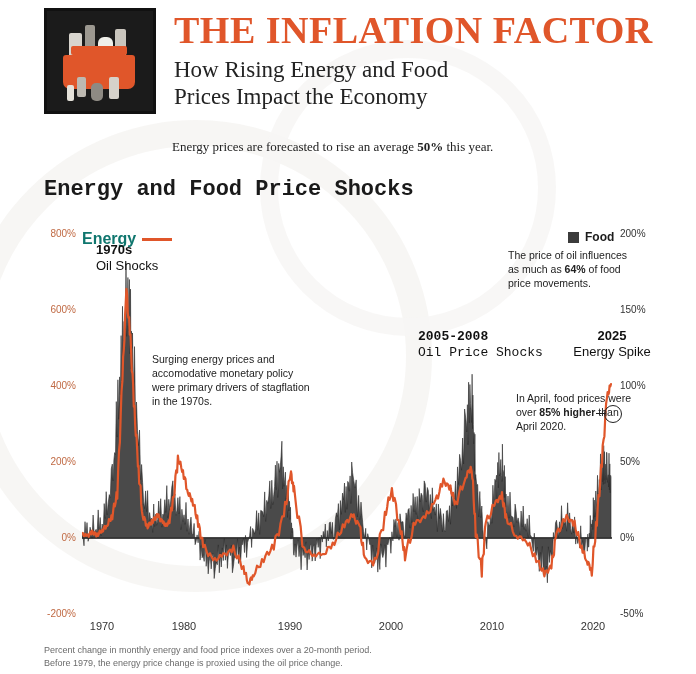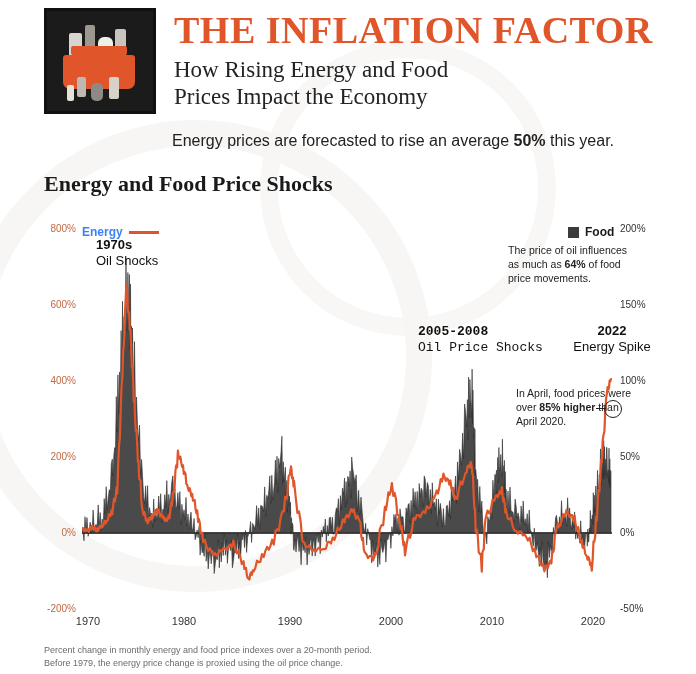--- a/index.html
+++ b/index.html
@@ -46,44 +46,44 @@
   .main-title{
     font-family:"Liberation Serif", serif;
     font-weight:bold;font-size:38px;line-height:40px;letter-spacing:.5px;
     color:#e0562a;margin:0;
   }
   .sub-title{
     font-family:"Liberation Serif", serif;
     font-size:23px;line-height:27px;color:#232323;margin:6px 0 0 0;font-weight:normal;
   }
 
-  .lede{margin:18px 0 0 172px;font-size:16px;line-height:17px;color:#222;}
+  .lede{margin:24px 0 0 172px;font-size:13px;line-height:17px;color:#222;font-family:Liberation Serif, serif;}
   .lede b{font-weight:bold;}
   .lede .l2{font-weight:bold;}
 
   .section-title{
-    font-family:Liberation Serif, serif;
+    font-family:Liberation Mono, monospace;
     font-weight:bold;font-size:22px;color:#1a1a1a;margin:22px 0 0 44px;
   }
 
   
   .chart-area{position:relative;margin:14px 0 0 0;height:430px;}
   .plot{
     position:absolute;left:82px;top:18px;width:530px;height:380px;
   }
   .axis-left{position:absolute;left:36px;top:18px;width:44px;height:380px;}
   .axis-right{position:absolute;left:616px;top:18px;width:52px;height:380px;}
   .ytick{position:absolute;font-size:10px;color:#c06a44;white-space:nowrap;}
   .axis-left .ytick{right:4px;text-align:right;}
   .axis-right .ytick{left:4px;color:#333;}
   .xaxis{position:absolute;left:82px;top:404px;width:530px;height:16px;}
   .xtick{position:absolute;font-size:11px;color:#333;transform:translateX(-50%);}
 
   .legend-energy{
-    position:absolute;left:82px;top:14px;font-size:12px;font-weight:bold;color:#3b82f6;
+    position:absolute;left:82px;top:14px;font-size:16px;font-weight:bold;color:#0f766e;
   }
   .legend-energy .dash{
     display:inline-block;width:30px;height:3px;background:#e0562a;vertical-align:middle;
     margin-left:6px;
   }
   .legend-food{
     position:absolute;left:568px;top:14px;font-size:12px;font-weight:bold;color:#1c1c1c;
   }
   .legend-food .sq{
     display:inline-block;width:11px;height:11px;background:#3b3b3b;vertical-align:middle;
@@ -168,41 +168,42 @@
 
     <div class="plot">
       <svg id="chart-svg" width="530" height="380" viewBox="0 0 530 380">
         <line x1="0" y1="304" x2="530" y2="304" stroke="#1c1c1c" stroke-width="1.4"></line>
         <path id="food-area" fill="#3b3b3b" fill-opacity="0.92" stroke="#2a2a2a" stroke-width="0.6" d="M 0.0 304.0 L 0.0 301.0 L 1.0 302.0 L 2.0 311.8 L 3.0 287.7 L 4.0 302.7 L 5.0 288.6 L 6.1 307.3 L 7.1 302.8 L 8.1 293.2 L 9.1 298.6 L 10.1 304.1 L 11.1 281.0 L 12.1 298.1 L 13.1 297.5 L 14.1 295.3 L 15.1 299.9 L 16.2 275.9 L 17.2 297.9 L 18.2 283.5 L 19.2 301.9 L 20.2 290.0 L 21.2 298.4 L 22.2 269.6 L 23.2 284.5 L 24.2 257.7 L 25.2 280.8 L 26.2 269.2 L 27.3 260.6 L 28.3 263.6 L 29.3 234.7 L 30.3 230.1 L 31.1 246.9 L 31.9 225.7 L 32.7 218.6 L 33.5 220.7 L 34.3 167.6 L 35.1 203.1 L 35.9 145.8 L 36.7 185.3 L 37.6 142.9 L 38.4 160.7 L 39.1 101.6 L 39.8 150.2 L 40.5 72.3 L 41.2 130.4 L 41.9 87.5 L 42.6 87.0 L 43.3 96.0 L 44.0 29.3 L 44.7 102.4 L 45.4 80.9 L 45.9 43.5 L 46.4 71.1 L 46.9 96.7 L 47.4 45.5 L 48.0 119.9 L 48.5 55.1 L 49.0 135.1 L 49.5 97.2 L 50.0 114.5 L 50.5 99.0 L 51.5 164.1 L 52.5 112.6 L 53.5 184.4 L 54.5 168.0 L 55.5 196.9 L 56.5 211.5 L 57.5 196.0 L 58.6 245.8 L 59.6 230.5 L 60.6 248.5 L 61.6 267.9 L 62.6 274.5 L 63.6 256.9 L 64.6 277.6 L 65.6 256.6 L 66.6 290.9 L 67.6 278.6 L 68.6 286.2 L 69.7 284.1 L 70.7 298.4 L 71.7 270.0 L 72.7 292.5 L 73.7 280.1 L 74.7 291.3 L 75.7 285.5 L 76.7 267.0 L 77.7 284.4 L 78.7 264.7 L 79.8 293.1 L 80.8 280.2 L 81.8 281.2 L 82.8 265.7 L 83.8 278.4 L 84.8 251.6 L 85.8 283.7 L 86.8 265.3 L 87.8 276.2 L 88.8 266.0 L 89.8 253.1 L 90.9 246.8 L 91.9 275.8 L 92.9 259.9 L 93.9 281.4 L 94.9 276.6 L 95.9 263.7 L 96.9 279.9 L 97.9 262.6 L 98.9 295.5 L 99.9 275.3 L 101.0 287.4 L 102.0 280.8 L 103.0 290.3 L 104.0 268.4 L 105.0 297.2 L 106.0 285.0 L 107.0 300.3 L 108.0 290.3 L 109.0 283.1 L 110.0 299.5 L 111.0 300.5 L 112.1 289.4 L 113.1 310.7 L 114.1 307.6 L 115.1 300.9 L 116.1 308.8 L 117.1 297.3 L 118.1 326.1 L 119.1 311.6 L 120.1 323.8 L 121.1 320.8 L 122.2 327.4 L 123.2 305.4 L 124.2 332.3 L 125.2 318.2 L 126.2 339.9 L 127.2 327.1 L 128.2 321.3 L 129.2 334.9 L 130.2 322.3 L 131.2 319.1 L 132.2 344.5 L 133.3 334.4 L 134.3 328.1 L 135.3 330.8 L 136.3 310.9 L 137.3 338.8 L 138.3 318.9 L 139.3 333.0 L 140.3 313.9 L 141.3 326.6 L 142.3 304.5 L 143.4 326.2 L 144.4 310.9 L 145.4 334.4 L 146.4 320.1 L 147.4 316.0 L 148.4 321.6 L 149.4 311.2 L 150.4 338.8 L 151.4 332.2 L 152.4 323.4 L 153.4 323.4 L 154.5 322.3 L 155.5 304.7 L 156.5 329.5 L 157.5 313.1 L 158.5 331.2 L 159.5 311.1 L 160.5 310.6 L 161.5 304.0 L 162.5 318.6 L 163.5 301.4 L 164.6 323.5 L 165.6 308.5 L 166.6 304.9 L 167.6 301.9 L 168.6 292.5 L 169.6 313.5 L 170.6 294.4 L 171.6 296.6 L 172.6 300.1 L 173.6 294.5 L 174.6 276.6 L 175.7 296.3 L 176.7 278.9 L 177.7 300.4 L 178.7 276.4 L 179.7 276.9 L 180.7 277.8 L 181.7 282.6 L 182.7 257.9 L 183.7 287.4 L 184.7 266.4 L 185.8 269.5 L 186.8 262.0 L 187.8 246.9 L 188.8 274.5 L 189.8 246.2 L 190.8 270.6 L 191.8 260.5 L 192.6 252.7 L 193.4 231.1 L 194.2 255.7 L 195.0 227.2 L 195.8 263.5 L 196.7 229.4 L 197.5 238.2 L 198.3 232.1 L 199.1 222.1 L 199.9 207.2 L 200.6 254.9 L 201.3 232.8 L 202.0 252.3 L 202.7 245.7 L 203.4 238.1 L 204.1 269.5 L 204.8 251.4 L 205.5 283.4 L 206.2 256.8 L 207.0 276.9 L 207.5 267.3 L 208.0 285.4 L 208.5 273.2 L 209.0 305.2 L 209.5 288.8 L 210.0 298.6 L 210.5 294.1 L 211.0 297.7 L 211.5 319.5 L 212.0 321.3 L 213.0 309.9 L 214.0 323.1 L 215.0 312.1 L 216.0 305.7 L 217.0 322.6 L 218.1 311.6 L 219.1 335.8 L 220.1 310.6 L 221.1 321.5 L 222.1 316.2 L 223.1 323.7 L 224.1 307.8 L 225.1 336.0 L 226.1 315.7 L 227.1 325.5 L 228.2 311.3 L 229.2 310.5 L 230.2 327.1 L 231.2 312.8 L 232.2 310.8 L 233.2 327.0 L 234.2 311.6 L 235.2 304.4 L 236.2 313.4 L 237.2 303.5 L 238.2 324.7 L 239.3 301.1 L 240.3 308.1 L 241.3 297.4 L 242.3 303.8 L 243.3 290.0 L 244.3 312.9 L 245.3 296.5 L 246.3 306.9 L 247.3 288.9 L 248.3 287.9 L 249.4 299.4 L 250.4 288.3 L 251.4 305.4 L 252.4 302.9 L 253.4 284.7 L 254.4 278.8 L 255.4 282.6 L 256.4 269.6 L 257.4 295.8 L 258.4 266.6 L 259.4 280.3 L 260.5 259.1 L 261.5 265.8 L 262.5 249.0 L 263.3 278.4 L 264.1 252.5 L 264.9 275.3 L 265.7 247.4 L 266.5 248.7 L 267.3 257.2 L 268.1 241.9 L 268.9 269.6 L 269.7 228.0 L 270.6 238.8 L 271.8 246.9 L 273.0 253.8 L 274.2 245.9 L 275.4 283.0 L 276.6 261.4 L 277.8 285.7 L 279.0 268.1 L 280.2 283.2 L 281.5 297.5 L 282.7 304.0 L 283.7 294.3 L 284.7 316.0 L 285.7 299.7 L 286.7 304.3 L 287.7 310.5 L 288.7 310.5 L 289.7 333.9 L 290.7 311.0 L 291.8 329.6 L 292.8 328.9 L 293.8 323.0 L 294.8 313.9 L 295.8 338.1 L 296.8 317.9 L 297.8 335.5 L 298.8 309.9 L 299.8 319.2 L 300.8 323.5 L 301.8 319.2 L 302.9 310.8 L 303.9 333.1 L 304.9 309.1 L 305.9 310.8 L 306.9 306.0 L 307.9 303.3 L 308.9 319.3 L 309.9 297.8 L 310.9 306.9 L 311.9 285.5 L 313.0 292.4 L 314.0 284.9 L 315.0 303.6 L 316.0 288.6 L 317.0 306.2 L 318.0 279.8 L 319.0 288.5 L 320.0 287.8 L 321.0 287.7 L 322.0 301.1 L 323.0 303.0 L 324.1 278.9 L 325.1 285.7 L 326.1 275.8 L 327.1 274.4 L 328.1 294.1 L 329.1 271.4 L 330.1 288.9 L 331.1 259.4 L 332.1 277.8 L 333.1 262.8 L 334.2 280.4 L 335.2 262.4 L 336.2 288.1 L 337.2 254.5 L 338.2 267.8 L 339.2 259.2 L 340.2 261.6 L 341.2 277.8 L 342.2 246.9 L 343.2 250.1 L 344.2 268.1 L 345.3 253.5 L 346.3 256.5 L 347.3 278.4 L 348.3 260.5 L 349.3 284.6 L 350.3 253.8 L 351.3 276.3 L 352.3 273.1 L 353.3 281.1 L 354.3 269.8 L 355.4 297.7 L 356.4 270.1 L 357.4 284.5 L 358.4 274.4 L 359.4 283.2 L 360.4 297.8 L 361.4 279.6 L 362.4 295.5 L 363.4 297.9 L 364.4 277.0 L 365.4 276.3 L 366.5 287.5 L 367.5 271.7 L 368.5 290.2 L 369.5 253.9 L 370.5 272.0 L 371.5 258.1 L 372.5 265.6 L 373.5 247.0 L 374.5 274.4 L 375.5 232.9 L 376.6 250.5 L 377.6 220.3 L 378.6 226.7 L 379.6 236.2 L 380.6 204.0 L 381.6 230.0 L 382.6 175.0 L 383.6 183.1 L 384.2 188.3 L 384.8 198.0 L 385.4 170.7 L 386.0 210.8 L 386.6 148.2 L 387.3 188.8 L 387.9 150.5 L 388.5 169.7 L 389.1 175.4 L 389.7 188.5 L 390.1 140.2 L 390.5 194.7 L 390.9 161.1 L 391.3 190.6 L 391.7 209.9 L 392.1 198.5 L 392.5 237.3 L 392.9 200.2 L 393.3 246.2 L 393.7 240.5 L 394.7 251.1 L 395.7 250.5 L 396.7 283.0 L 397.8 257.5 L 398.8 283.7 L 399.8 272.0 L 400.8 295.4 L 401.8 306.0 L 402.8 302.1 L 403.8 307.3 L 404.8 314.9 L 405.8 287.6 L 406.8 291.6 L 407.8 290.7 L 408.9 280.4 L 409.9 289.3 L 410.9 251.2 L 411.9 271.1 L 412.9 245.3 L 413.9 247.7 L 414.5 241.2 L 415.1 266.1 L 415.7 228.4 L 416.3 253.8 L 416.9 218.5 L 417.5 241.9 L 418.1 239.1 L 418.8 225.5 L 419.4 241.6 L 420.0 247.4 L 420.4 210.1 L 420.8 235.5 L 421.2 236.8 L 421.6 239.1 L 422.0 263.5 L 422.4 231.4 L 422.8 263.5 L 423.2 242.6 L 423.6 273.0 L 424.0 260.0 L 425.0 284.2 L 426.0 262.0 L 427.0 284.2 L 428.0 258.1 L 429.0 281.4 L 430.1 282.5 L 431.1 283.6 L 432.1 292.9 L 433.1 270.1 L 434.1 277.2 L 435.1 288.7 L 436.1 283.9 L 437.1 288.7 L 438.1 300.9 L 439.1 277.0 L 440.2 292.9 L 441.2 272.0 L 442.2 295.5 L 443.2 289.8 L 444.2 297.2 L 445.2 284.7 L 446.2 303.4 L 447.2 281.0 L 448.2 301.0 L 449.2 302.3 L 450.2 310.1 L 451.3 317.4 L 452.3 299.2 L 453.3 321.0 L 454.3 321.3 L 455.3 313.2 L 456.3 323.4 L 457.3 337.4 L 458.3 318.4 L 459.3 336.5 L 460.3 312.4 L 461.4 341.2 L 462.4 334.8 L 463.4 338.7 L 464.4 332.1 L 465.4 348.8 L 466.4 312.8 L 467.4 328.5 L 468.4 316.5 L 469.4 322.1 L 470.4 321.9 L 471.4 298.5 L 472.5 307.5 L 473.5 289.0 L 474.5 286.3 L 475.5 295.0 L 476.5 303.4 L 477.5 287.8 L 478.5 298.6 L 479.5 271.7 L 480.5 294.4 L 481.5 284.6 L 482.6 290.5 L 483.6 287.0 L 484.6 297.2 L 485.6 268.8 L 486.6 288.9 L 487.6 278.9 L 488.6 294.8 L 489.6 300.2 L 490.6 285.4 L 491.6 299.0 L 492.6 282.9 L 493.7 310.1 L 494.7 300.3 L 495.7 309.5 L 496.7 303.5 L 497.7 313.9 L 498.7 291.8 L 499.7 313.2 L 500.7 306.6 L 501.7 319.8 L 502.7 317.4 L 503.8 303.5 L 504.8 305.1 L 505.3 317.2 L 505.8 300.1 L 506.3 313.1 L 506.8 312.9 L 507.3 299.0 L 507.8 303.6 L 508.3 281.5 L 508.8 304.5 L 509.3 289.9 L 509.8 292.9 L 510.3 285.9 L 510.8 295.5 L 511.3 263.7 L 511.8 284.5 L 512.3 266.1 L 512.8 283.0 L 513.3 274.6 L 513.8 257.0 L 514.4 270.2 L 514.9 271.4 L 515.5 241.3 L 516.1 262.3 L 516.7 258.6 L 517.3 245.6 L 517.9 257.0 L 518.5 219.9 L 519.1 256.0 L 519.7 227.3 L 520.3 247.9 L 520.9 229.0 L 521.3 250.4 L 521.7 211.6 L 522.1 246.4 L 522.5 217.6 L 522.9 249.6 L 523.3 240.5 L 523.7 230.1 L 524.1 245.7 L 524.5 218.3 L 525.0 218.8 L 525.4 248.4 L 525.8 243.3 L 526.2 240.8 L 526.6 253.0 L 527.0 219.2 L 527.4 256.0 L 527.8 229.9 L 528.2 258.8 L 528.6 241.3 L 529.0 243.2 L 529.0 304.0 Z"></path>
         <polyline id="energy-line" fill="none" stroke="#e0562a" stroke-width="2.2" stroke-linejoin="round" stroke-linecap="round" points="0.0,300.2 0.8,298.9 1.7,301.9 2.5,302.1 3.4,299.8 4.2,301.9 5.0,300.8 5.9,300.5 6.7,302.8 7.6,299.9 8.4,297.8 9.3,300.4 10.1,296.5 10.9,299.2 11.8,300.7 12.6,298.2 13.5,299.4 14.3,302.4 15.1,299.3 16.0,301.9 16.8,300.0 17.7,296.6 18.5,298.7 19.3,298.7 20.2,295.9 21.0,297.6 21.9,293.5 22.7,292.0 23.6,294.6 24.4,291.9 25.2,292.0 26.1,290.9 26.9,285.1 27.8,285.8 28.6,286.9 29.4,281.3 30.3,285.3 31.1,277.3 32.0,269.6 32.8,272.5 33.7,268.3 34.5,258.1 35.3,264.6 36.2,234.7 37.0,217.2 37.9,208.2 38.7,181.2 39.5,157.4 40.4,147.2 41.1,123.0 41.7,116.9 42.4,106.4 43.1,80.8 43.7,69.3 44.4,54.9 45.1,59.8 45.8,79.1 46.4,83.5 47.1,83.1 47.8,100.8 48.5,100.5 49.1,117.2 49.8,137.2 50.5,139.4 51.1,149.8 51.8,172.7 52.5,171.9 53.2,191.6 53.8,202.0 54.5,200.7 55.2,216.3 55.9,232.7 56.5,231.6 57.2,249.8 57.9,250.5 58.6,252.0 59.2,270.4 59.9,277.2 60.6,281.5 61.4,285.7 62.3,283.0 63.1,285.6 63.9,291.7 64.8,290.2 65.6,294.3 66.5,292.5 67.3,288.5 68.1,290.3 69.0,290.6 69.8,286.1 70.7,289.1 71.5,285.2 72.3,283.3 73.2,285.9 74.0,283.6 74.9,280.0 75.7,283.0 76.6,280.3 77.4,283.3 78.2,287.4 79.1,285.1 79.9,285.9 80.8,289.0 81.6,287.5 82.4,291.1 83.3,291.9 84.1,289.5 85.0,291.9 85.8,290.1 86.7,286.4 87.5,289.1 88.3,281.0 89.2,273.5 90.0,276.4 90.9,263.1 91.7,263.1 92.5,260.7 93.4,242.1 94.2,236.4 95.1,238.6 95.9,221.5 96.7,228.8 97.6,229.8 98.4,227.7 99.3,233.9 100.1,237.8 101.0,236.3 101.8,245.0 102.6,243.1 103.5,244.8 104.3,254.9 105.2,255.8 106.0,259.5 106.8,261.9 107.7,259.2 108.5,262.7 109.4,267.4 110.2,265.0 111.0,271.6 111.9,271.7 112.7,271.0 113.6,280.6 114.4,284.3 115.3,281.5 116.1,292.8 116.9,290.0 117.8,294.1 118.6,304.3 119.5,303.7 120.3,303.9 121.1,313.2 122.8,310.8 124.5,317.2 126.2,322.2 127.9,319.3 129.6,322.9 131.2,326.3 132.9,324.0 134.6,326.6 136.3,324.7 138.0,320.8 139.7,322.7 141.3,319.3 143.0,319.5 144.7,321.4 146.4,317.4 148.1,315.6 149.7,318.2 151.4,311.6 153.1,320.2 154.8,324.4 156.5,321.5 158.2,327.6 159.8,335.0 161.5,332.2 162.4,340.0 163.2,339.7 164.0,338.8 164.9,346.4 165.7,349.1 166.6,349.6 167.4,350.5 168.3,344.8 169.1,343.4 169.9,345.9 170.8,341.4 171.6,342.4 173.3,339.1 175.0,331.7 176.7,333.1 178.3,332.9 180.0,325.0 181.7,328.0 183.4,321.9 185.1,317.8 186.8,320.7 188.4,317.1 190.1,310.7 191.8,315.7 193.5,302.2 195.2,300.1 196.9,301.6 198.5,289.4 200.2,282.4 201.9,282.4 203.1,267.8 204.3,270.2 205.4,264.9 206.6,247.4 207.8,245.6 209.0,237.4 209.5,240.1 210.0,249.3 210.5,249.0 211.0,248.4 211.5,257.4 212.0,251.9 213.7,268.1 215.4,283.8 217.0,282.5 218.7,292.8 220.4,312.6 222.1,313.4 223.8,317.9 225.5,318.3 227.1,316.1 228.8,319.6 230.5,322.1 232.2,320.4 233.9,322.5 235.6,320.0 237.2,318.7 238.9,321.2 240.6,320.1 242.3,320.2 244.0,319.6 245.7,313.0 247.3,312.8 249.0,314.5 250.7,308.5 252.4,310.9 254.1,305.6 255.7,298.6 257.4,300.9 259.1,298.8 260.8,290.3 262.5,293.3 263.8,287.7 265.2,285.9 266.5,288.4 267.9,284.4 269.2,280.2 270.6,282.8 271.7,280.3 272.9,285.2 274.1,289.6 275.3,286.9 276.4,289.2 277.6,291.9 278.5,293.1 279.3,307.2 280.1,311.1 281.0,308.8 281.8,320.6 282.7,323.2 284.3,325.0 286.0,329.0 287.7,327.1 289.4,326.9 291.1,331.4 292.8,323.8 294.4,324.7 296.1,319.4 297.8,300.1 299.5,296.1 301.2,296.2 302.9,277.8 304.0,280.9 305.2,273.0 306.4,263.3 307.6,265.8 308.7,262.2 309.9,254.1 311.3,266.8 312.6,263.9 314.0,269.9 315.3,285.7 316.7,286.3 318.0,295.6 318.8,300.1 319.7,297.3 320.5,307.2 321.4,316.1 322.2,313.0 323.0,326.4 324.7,314.9 326.4,305.5 328.1,308.8 329.8,301.8 331.5,288.8 333.1,290.7 334.8,286.1 336.5,286.1 338.2,288.2 339.9,284.4 341.6,282.3 343.2,284.0 344.9,277.2 346.6,279.3 348.3,278.0 350.0,270.1 351.7,269.7 353.3,266.1 354.7,261.5 356.0,264.5 357.4,258.0 358.7,250.0 360.1,252.5 361.4,244.7 362.6,248.1 363.8,251.9 364.9,249.4 366.1,250.6 367.3,255.6 368.5,251.5 369.3,259.2 370.2,261.5 371.0,258.9 371.8,265.0 372.7,270.3 373.5,267.6 375.2,270.0 376.9,260.1 378.6,252.4 380.3,255.5 381.9,249.5 383.6,243.9 384.6,243.7 385.6,237.1 386.6,236.5 387.7,238.5 388.7,232.8 389.7,237.5 390.3,244.4 391.0,246.5 391.7,266.7 392.4,280.0 393.0,279.7 393.7,302.9 394.7,300.4 395.7,305.8 396.7,323.2 397.8,325.0 398.8,324.8 399.8,342.6 400.4,323.6 401.1,321.5 401.8,320.1 402.5,301.3 403.1,293.0 403.8,288.7 405.5,281.6 407.2,284.4 408.9,280.4 410.5,270.9 412.2,271.8 413.9,266.4 414.9,265.9 415.9,268.2 416.9,264.6 417.9,262.2 419.0,264.8 420.0,258.2 420.6,266.7 421.3,272.5 422.0,269.4 422.7,274.9 423.3,283.6 424.0,280.1 425.7,289.5 427.4,290.4 429.0,288.8 430.7,297.3 432.4,301.7 434.1,301.8 435.8,304.7 437.5,302.4 439.1,302.6 440.8,306.4 442.5,305.5 444.2,307.9 445.9,311.5 447.6,308.7 449.2,315.3 450.9,322.2 452.6,319.5 454.3,328.1 455.6,327.3 457.0,326.9 458.3,334.7 459.7,336.7 461.0,334.3 462.4,342.3 463.5,337.1 464.7,336.5 465.9,338.7 467.1,334.5 468.3,331.7 469.4,334.5 470.3,321.7 471.1,323.2 472.0,320.8 472.8,306.6 473.6,304.0 474.5,299.0 476.2,294.6 477.8,297.5 479.5,292.5 481.2,285.2 482.9,287.4 484.6,280.9 485.9,284.0 487.3,288.0 488.6,285.7 490.0,286.5 491.3,291.7 492.6,286.6 493.8,296.8 495.0,300.9 496.2,298.1 497.4,305.9 498.5,313.7 499.7,311.8 500.6,318.7 501.4,317.7 502.2,317.3 503.1,324.4 503.9,326.1 504.8,327.2 505.6,330.7 506.4,328.0 507.3,330.4 508.1,335.8 509.0,334.1 509.8,341.6 510.7,330.2 511.5,312.4 512.3,312.7 513.2,307.6 514.0,288.0 514.9,291.8 515.7,273.0 516.5,260.8 517.4,262.4 518.2,248.4 519.1,230.7 519.9,232.9 520.7,211.1 521.6,205.5 522.4,202.4 523.3,181.5 524.1,169.7 525.0,163.6 525.6,158.2 526.3,160.7 527.0,158.6 527.6,151.6 528.3,152.4 529.0,150.1"></polyline>
       </svg>
     </div>
 
     <div class="xaxis">
-      <div class="xtick" style="left:6px;">1970</div>
+      <div class="xtick" style="left:20px;">1970</div>
       <div class="xtick" style="left:94px;margin-left:8px;">1980</div>
       <div class="xtick" style="left:208px;">1990</div>
       <div class="xtick" style="left:309px;">2000</div>
       <div class="xtick" style="left:410px;">2010</div>
       <div class="xtick" style="left:511px;">2020</div>
     </div>
 
     <div class="anno" style="left:96px;top:26px;width:120px;">
       <div class="anno-head">1970s</div>
       <div class="anno-sub">Oil Shocks</div>
     </div>
 
+    <div class="anno" style="left:152px;top:136px;width:160px;">Surging energy prices and accomodative monetary policy were primary drivers of stagflation in the 1970s.</div>
 
     <div class="anno" style="left:418px;top:113px;width:130px;text-align:left;font-family:Liberation Mono, monospace;">
       <div class="anno-head">2005-2008</div>
       <div class="anno-sub">Oil Price Shocks</div>
     </div>
 
     <div class="anno" style="left:564px;top:112px;width:96px;text-align:center;">
-      <div class="anno-head">2022</div>
+      <div class="anno-head">2025</div>
       <div class="anno-sub">Energy Spike</div>
     </div>
 
     <div class="anno" style="left:508px;top:32px;width:130px;">
       <span>The price of oil influences as much as </span><b>64%</b><span> of food price movements.</span>
     </div>
 
     <div class="anno" style="left:478px;top:175px;width:120px;margin-left:38px;">
       <span>In April, food prices were over </span><b>85% higher</b><span> than April 2020.</span>
     </div>

